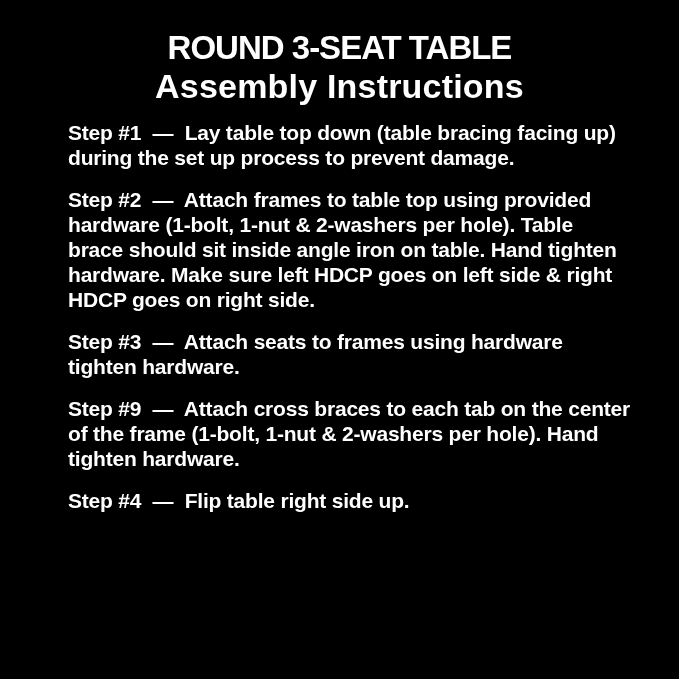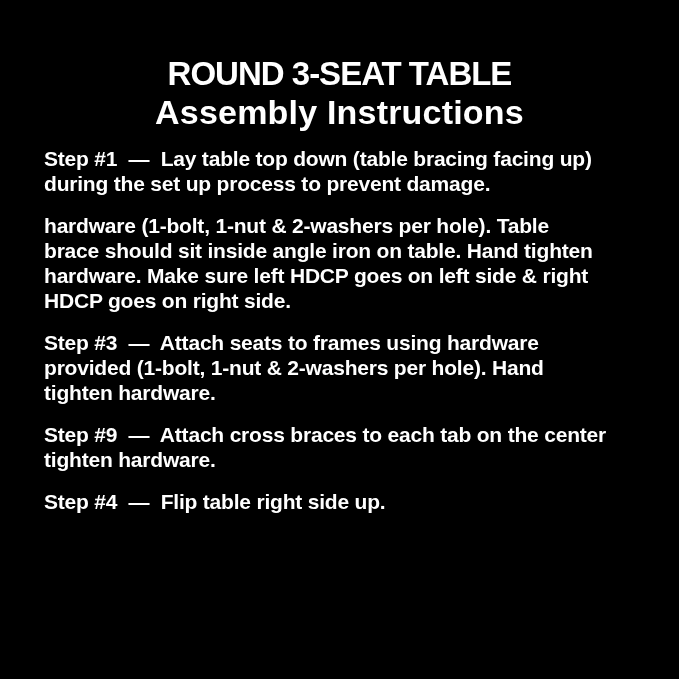--- a/index.html
+++ b/index.html
@@ -12,21 +12,21 @@
     width: 679px;
     height: 679px;
     background: #000000;
     overflow: hidden;
     font-family: "Liberation Sans", "DejaVu Sans", sans-serif;
     font-weight: bold;
     color: #ffffff;
     -webkit-font-smoothing: antialiased;
   }
   .header {
-    padding-top: 54px;
+    padding-top: 28px;
     text-align: center;
   }
   .title {
     margin: 0;
     font-size: 33px;
     line-height: 40px;
     letter-spacing: -1px;
     font-weight: bold;
   }
   .subtitle {
@@ -40,47 +40,49 @@
     margin: 18px 20px 0 44px;
   }
   .step {
     margin: 0 0 17px 0;
   }
   .step-line {
     font-size: 21px;
     line-height: 25px;
     letter-spacing: -0.2px;
     white-space: pre;      
+    margin-left: 24px;
   }
 </style>
 </head>
 <body>
 
 <div class="canvas">
   <header class="header">
     <h1 class="title">ROUND 3-SEAT TABLE</h1>
     <h2 class="subtitle">Assembly Instructions</h2>
   </header>
   <main class="steps">
       <div class="step">
         <div class="step-line">Step #1  —  Lay table top down (table bracing facing up)</div>
         <div class="step-line">during the set up process to prevent damage.</div>
       </div>
       <div class="step">
+        <div class="step-line">Step #2  —  Attach frames to table top using provided</div>
         <div class="step-line">hardware (1-bolt, 1-nut &amp; 2-washers per hole). Table</div>
         <div class="step-line">brace should sit inside angle iron on table. Hand tighten</div>
         <div class="step-line">hardware. Make sure left HDCP goes on left side &amp; right</div>
         <div class="step-line">HDCP goes on right side.</div>
       </div>
       <div class="step">
         <div class="step-line">Step #3  —  Attach seats to frames using hardware</div>
-        <div class="step-line">provided (1-bolt, 1-nut &amp; 2-washers per hole). Hand</div>
         <div class="step-line">tighten hardware.</div>
       </div>
       <div class="step">
         <div class="step-line">Step #9  —  Attach cross braces to each tab on the center</div>
+        <div class="step-line">of the frame (1-bolt, 1-nut &amp; 2-washers per hole). Hand</div>
         <div class="step-line">tighten hardware.</div>
       </div>
       <div class="step">
         <div class="step-line">Step #4  —  Flip table right side up.</div>
       </div>
     </main>
 </div>
 
 </body></html>

